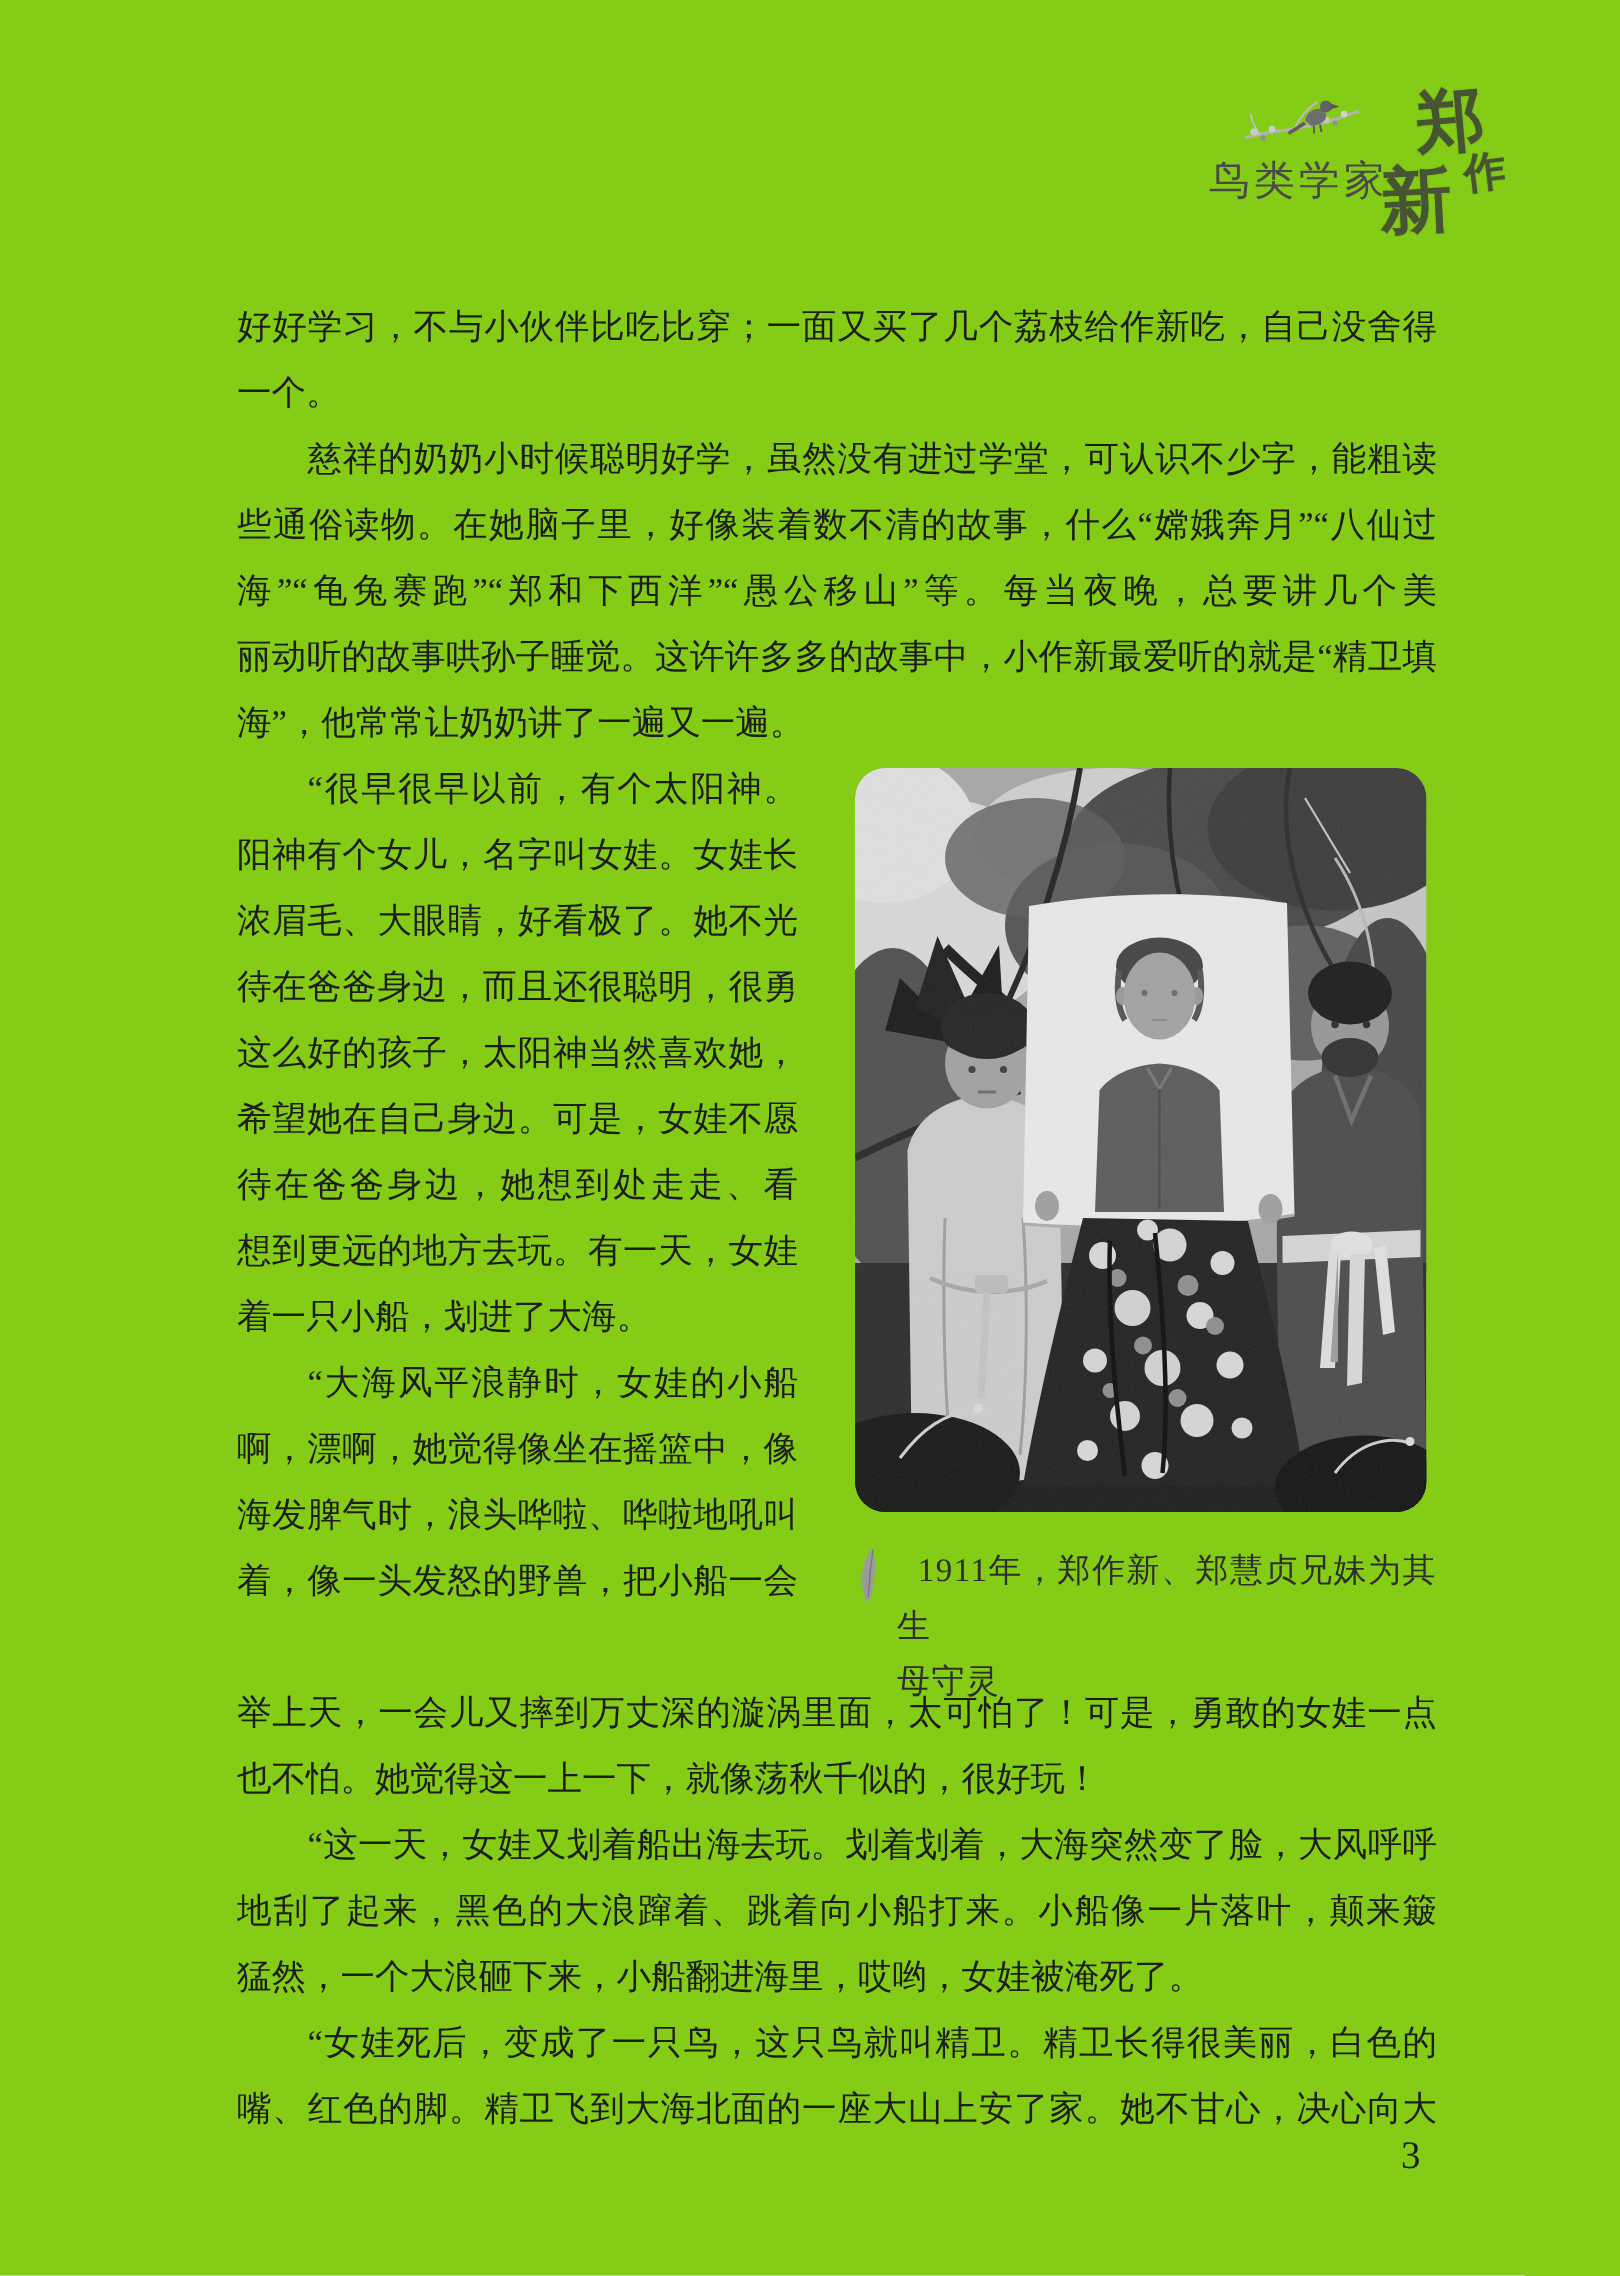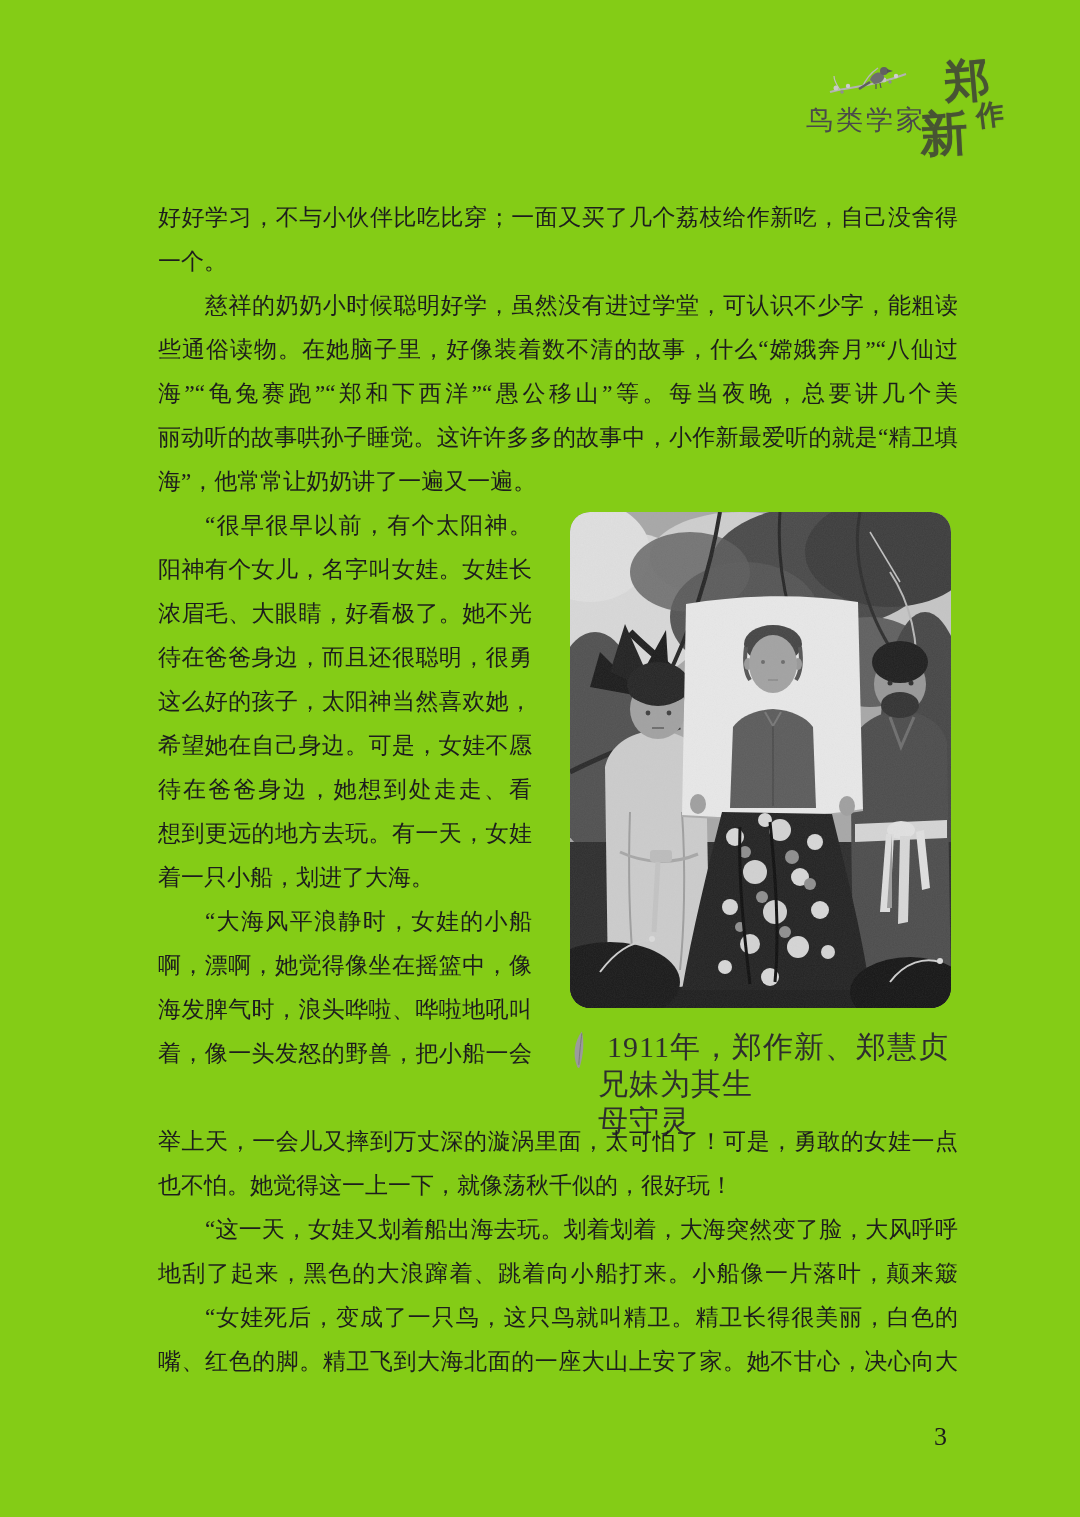--- a/index.html
+++ b/index.html
@@ -24,21 +24,21 @@
   .line{height:44px;line-height:44px;text-align:justify;text-align-last:justify;overflow:hidden;margin-left:28px;}
   .line.end{text-align:right;text-align-last:left;}
   .line.indent{padding-left:47px;}
   .sectionB{display:flex;height:616px;}
   .leftcol{width:402px;flex:0 0 402px;}
   .figure{margin-left:auto;width:388px;}
   .photo{width:381px;height:496px;margin-top:8px;}
   .photo svg{display:block;border-radius:20px;}
   .caption{display:flex;margin-top:20px;}
   .caption-icon{flex:0 0 20px;width:20px;height:40px;margin:2px 8px 0 0;transform:rotate(-6deg);}
-  .caption-text{font-size:30px;line-height:37px;color:#2e2e2e;letter-spacing:1px;text-align:center;text-align-last:left;}
+  .caption-text{font-size:22px;line-height:37px;color:#2e2e2e;letter-spacing:1px;text-align:right;text-align-last:left;}
   
   .pagenum{position:absolute;left:934px;top:1422px;font-size:26px;color:#1d1d1d;}
 </style>
 </head>
 <body>
 
 <div class="page">
 
   <div class="hdr-bird">
     <svg width="84" height="50" viewBox="0 0 84 50">
@@ -225,20 +225,21 @@
           </div>
         </div>
       </div>
     </div>
 
     <div class="sectionC">
       <div class="line">举上天，一会儿又摔到万丈深的漩涡里面，太可怕了！可是，勇敢的女娃一点儿</div>
       <div class="line end">也不怕。她觉得这一上一下，就像荡秋千似的，很好玩！</div>
       <div class="line indent">“这一天，女娃又划着船出海去玩。划着划着，大海突然变了脸，大风呼呼</div>
       <div class="line">地刮了起来，黑色的大浪蹿着、跳着向小船打来。小船像一片落叶，颠来簸去。</div>
+      <div class="line end">猛然，一个大浪砸下来，小船翻进海里，哎哟，女娃被淹死了。</div>
       <div class="line indent">“女娃死后，变成了一只鸟，这只鸟就叫精卫。精卫长得很美丽，白色的</div>
       <div class="line">嘴、红色的脚。精卫飞到大海北面的一座大山上安了家。她不甘心，决心向大海</div>
     </div>
 
   </div>
 
   <div class="pagenum">3</div>
 
 </div>
 

